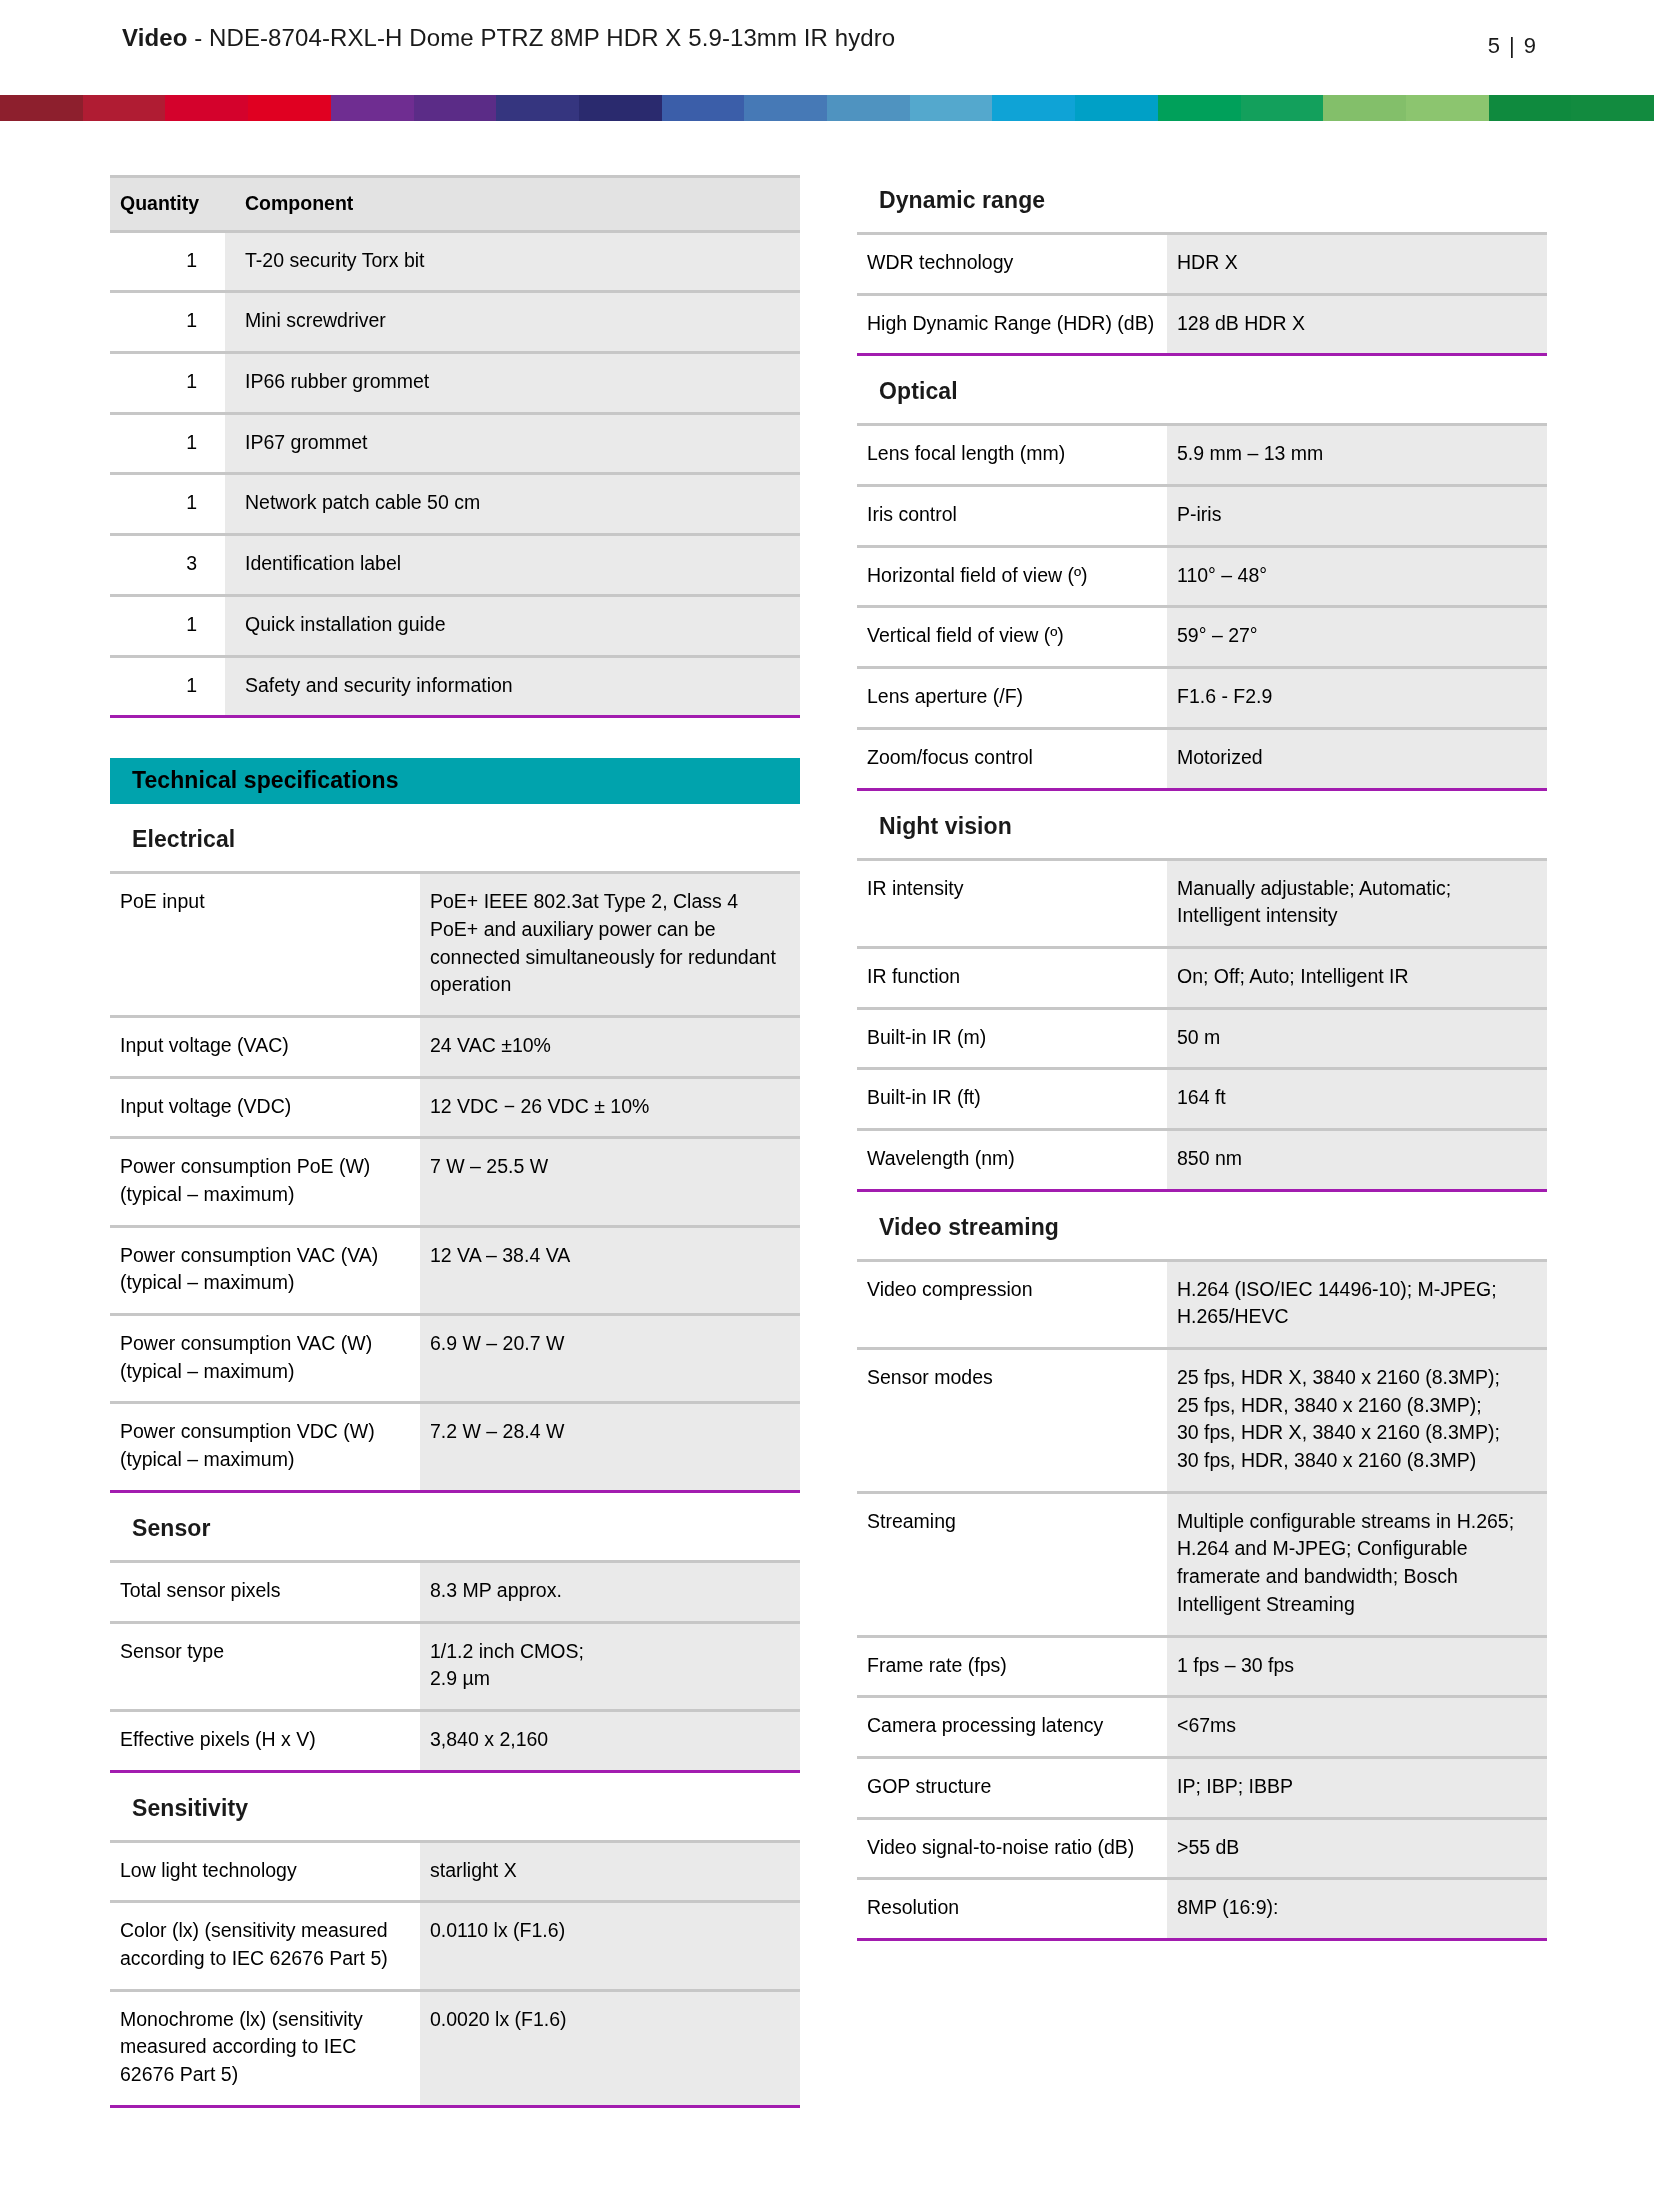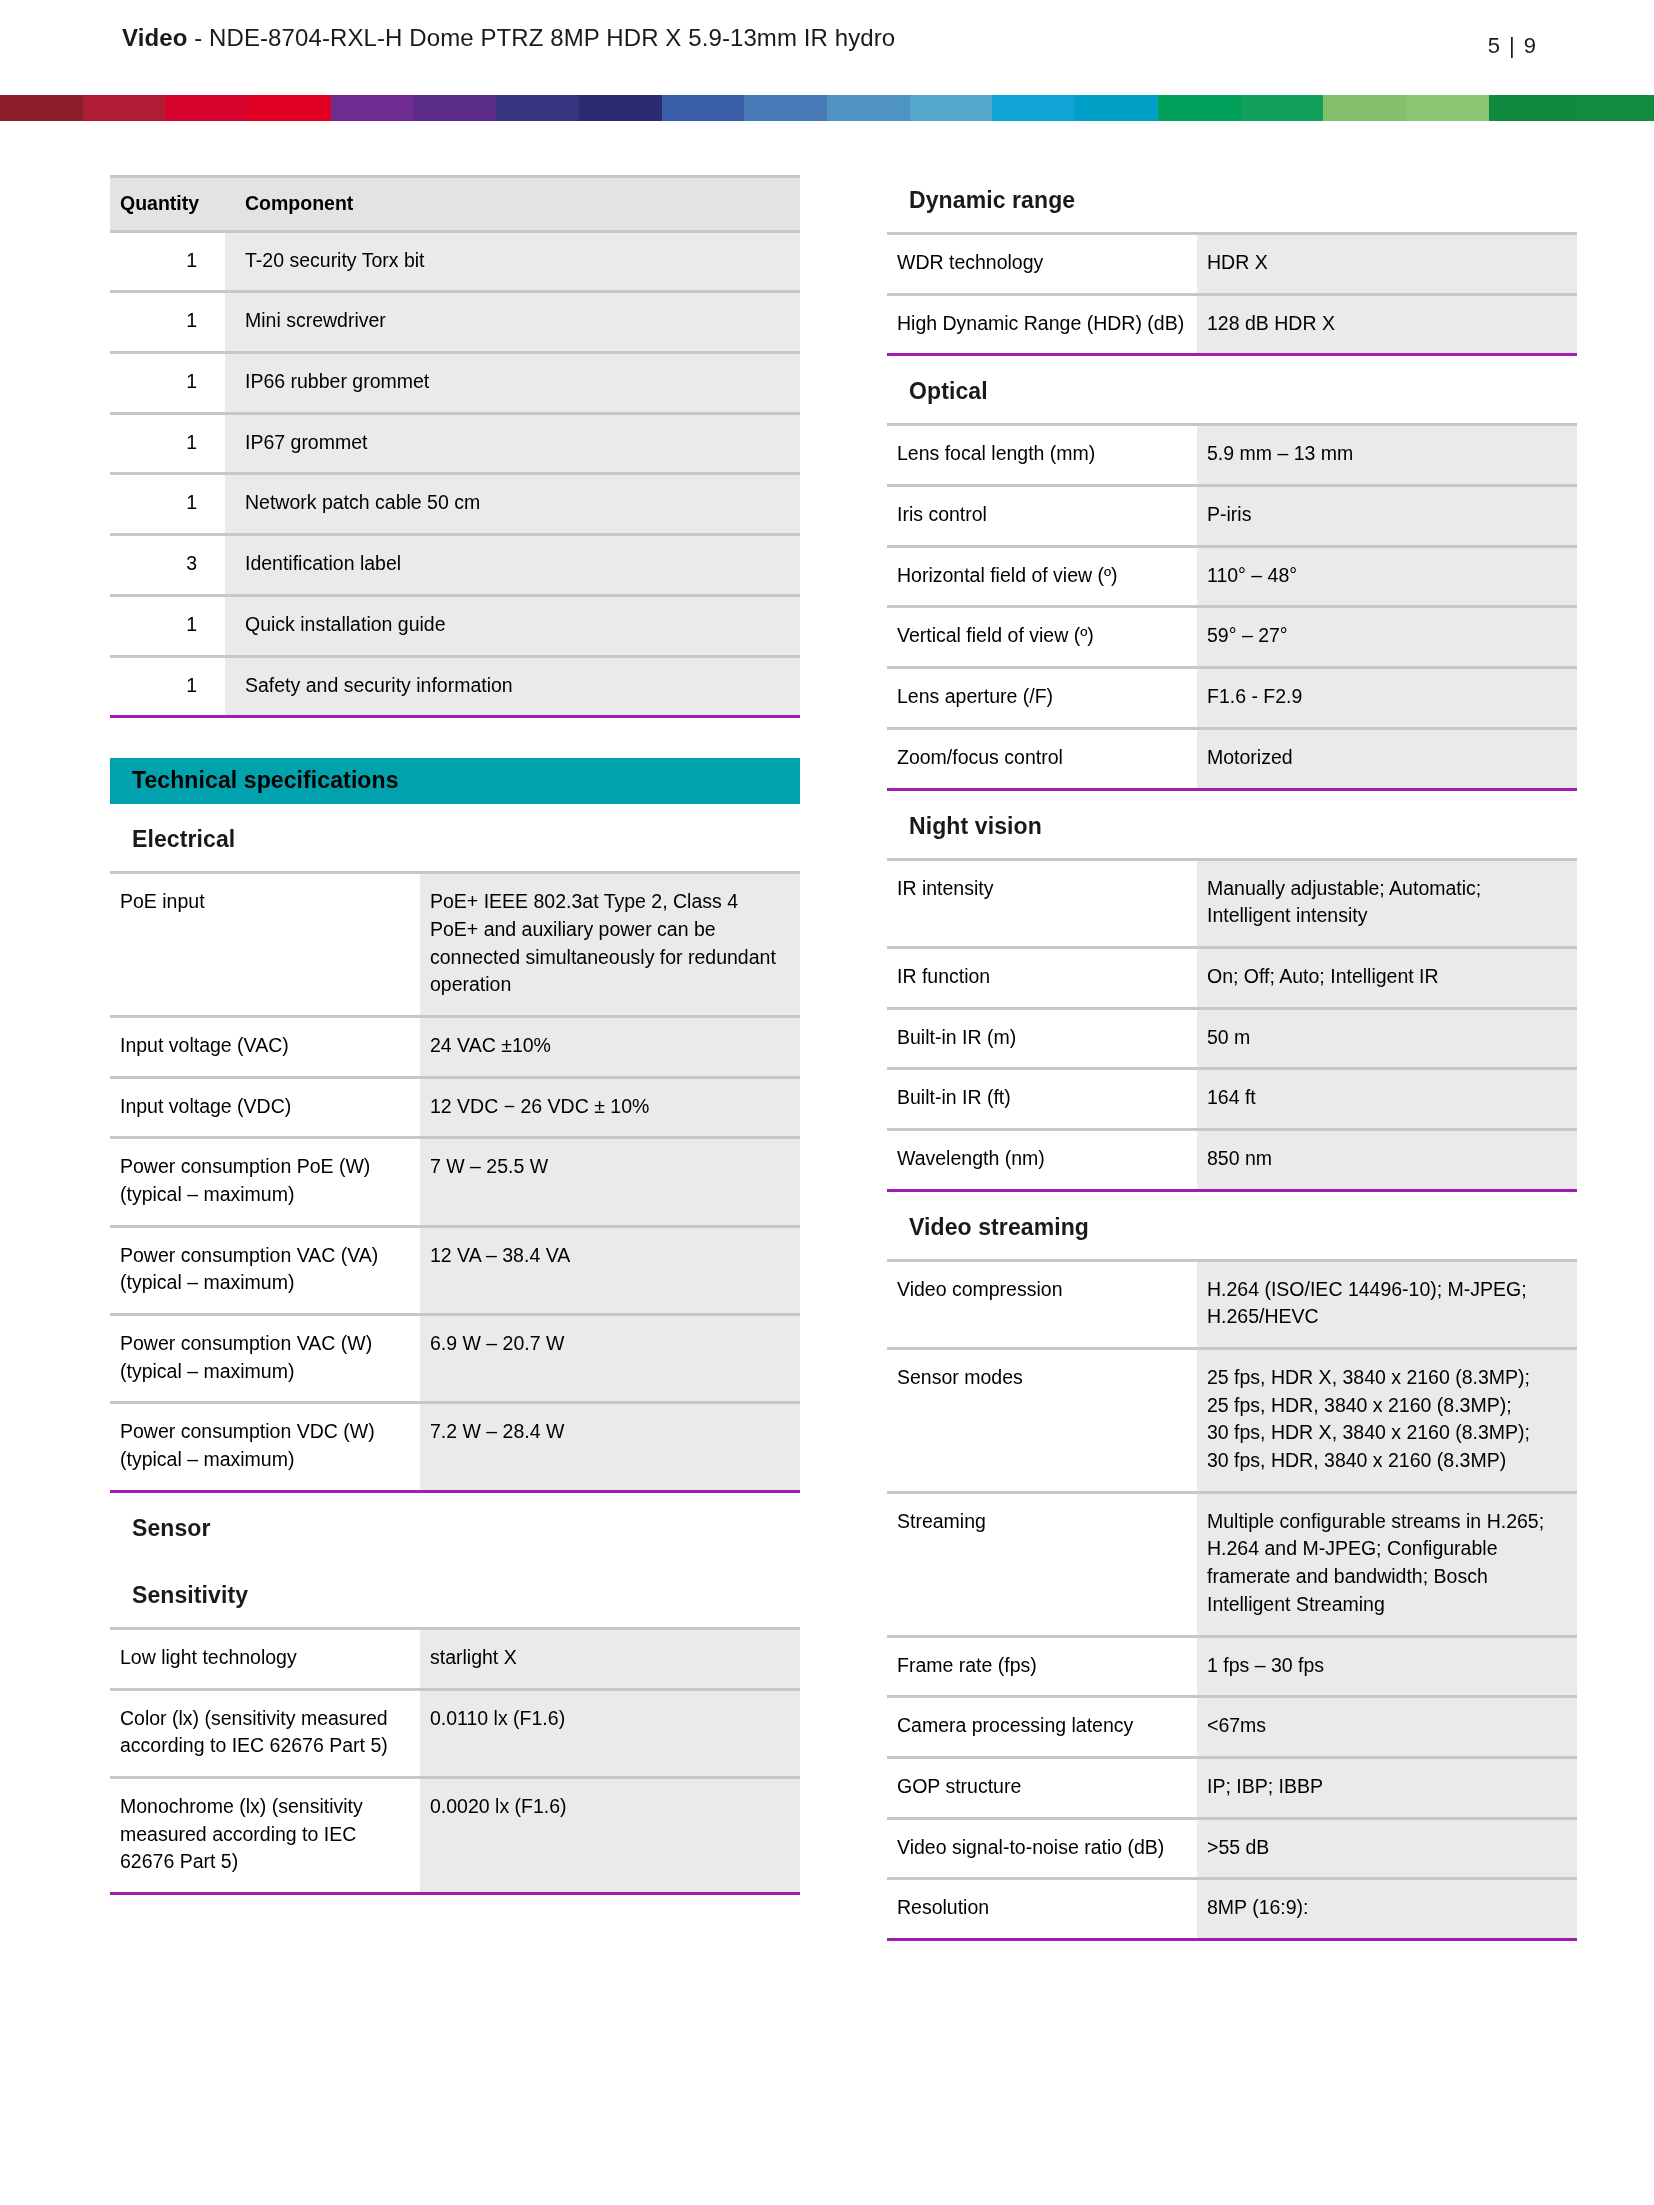--- a/index.html
+++ b/index.html
@@ -30,21 +30,21 @@
 
   
   .rainbow{
     position:absolute; left:0; top:95px; width:1654px; height:26px;
     display:flex;
   }
   .rainbow span{ display:block; height:100%; }
 
   
   .col-left{ position:absolute; left:110px;  top:175px; width:690px; }
-  .col-right{ position:absolute; left:887px; top:175px; width:690px; }
+  .col-right{ position:absolute; left:857px; top:175px; width:690px; }
 
   
   table.spec{
     width:100%;
     border-collapse:collapse;
     table-layout:fixed;
     margin:0 0 0 0;
   }
   table.spec td, table.spec th{
     vertical-align:top;
@@ -208,20 +208,37 @@
             <td class="lbl pre" style="width:310px">Power consumption VAC (W) (typical – maximum)</td>
             <td class="val pre">6.9 W – 20.7 W</td>
           </tr>
           <tr>
             <td class="lbl pre" style="width:310px">Power consumption VDC (W) (typical – maximum)</td>
             <td class="val pre">7.2 W – 28.4 W</td>
           </tr>
         </tbody>
       </table>
       <div class="subhead">Sensor</div>
+      <table class="spec">
+        <tbody>
+          <tr>
+            <td class="lbl pre" style="width:310px">Total sensor pixels</td>
+            <td class="val pre">8.3 MP approx.</td>
+          </tr>
+          <tr>
+            <td class="lbl pre" style="width:310px">Sensor type</td>
+            <td class="val pre">1/1.2 inch CMOS;
+2.9 µm</td>
+          </tr>
+          <tr>
+            <td class="lbl pre" style="width:310px">Effective pixels (H x V)</td>
+            <td class="val pre">3,840 x 2,160</td>
+          </tr>
+        </tbody>
+      </table>
       <div class="subhead">Sensitivity</div>
       <table class="spec">
         <tbody>
           <tr>
             <td class="lbl pre" style="width:310px">Low light technology</td>
             <td class="val pre">starlight X</td>
           </tr>
           <tr>
             <td class="lbl pre" style="width:310px">Color (lx) (sensitivity measured according to IEC 62676 Part 5)</td>
             <td class="val pre">0.0110 lx (F1.6)</td>

